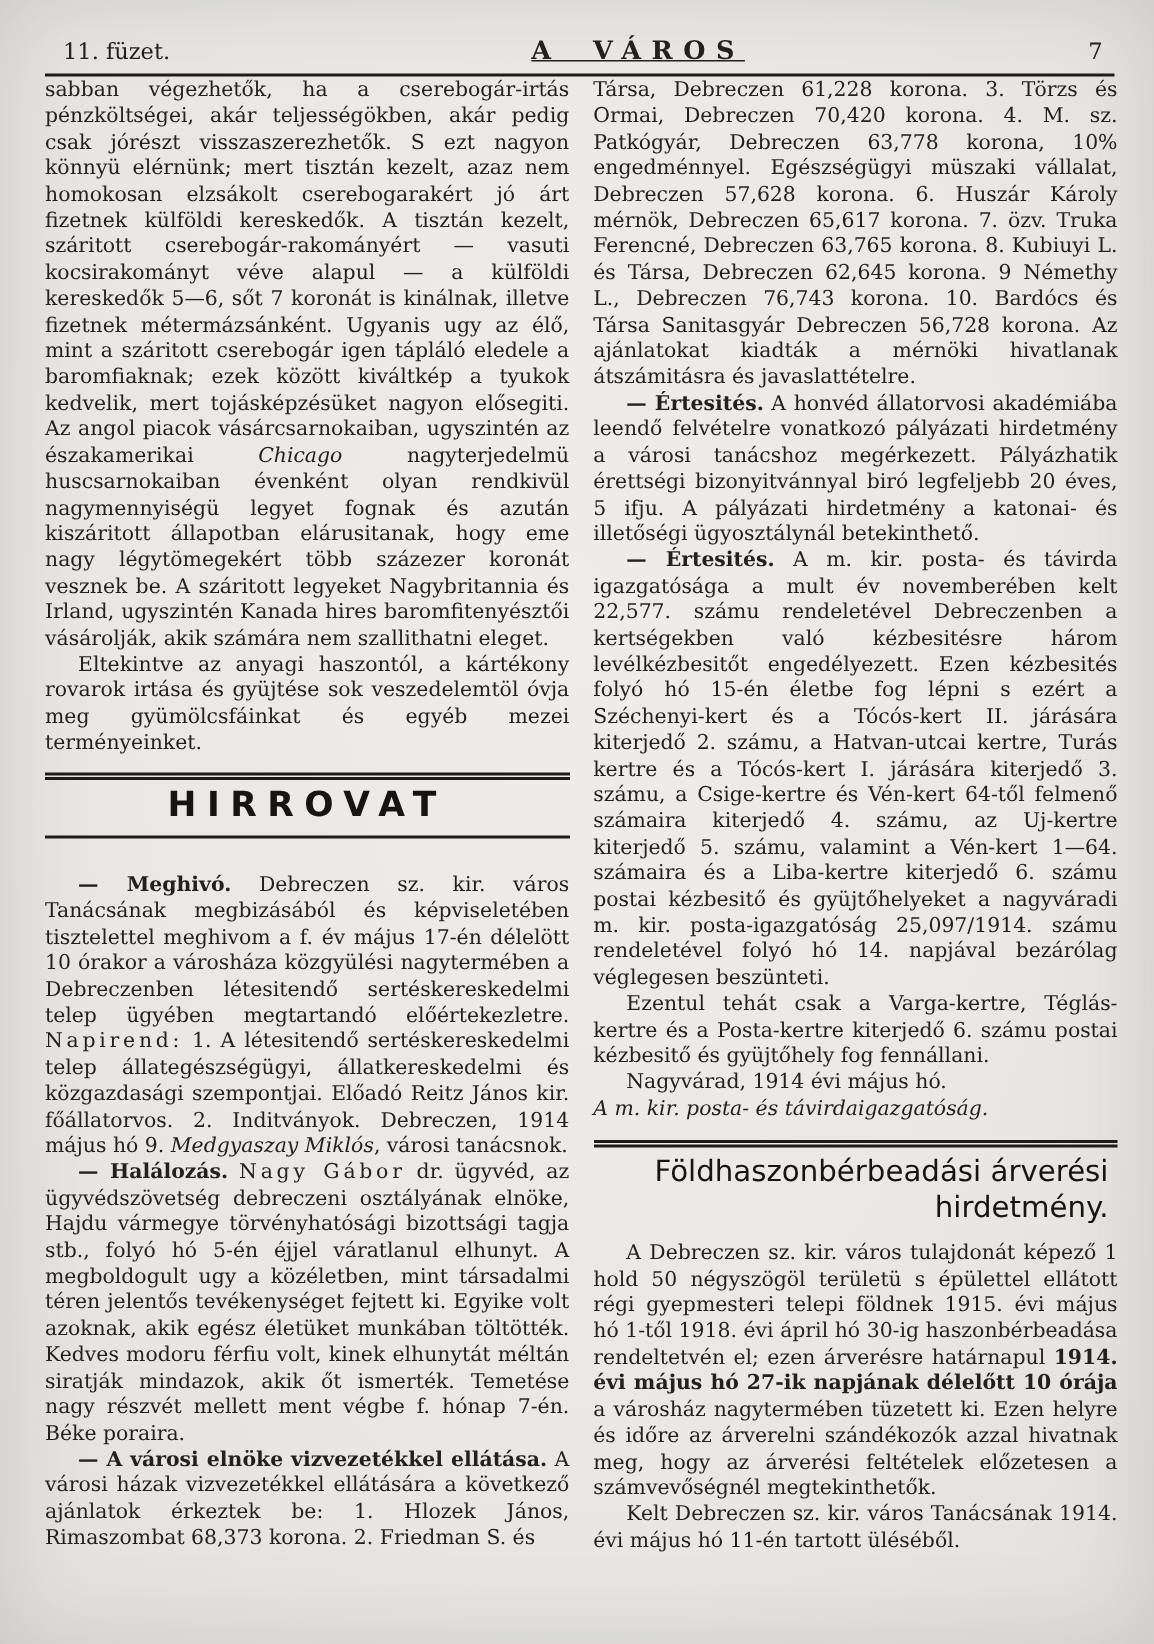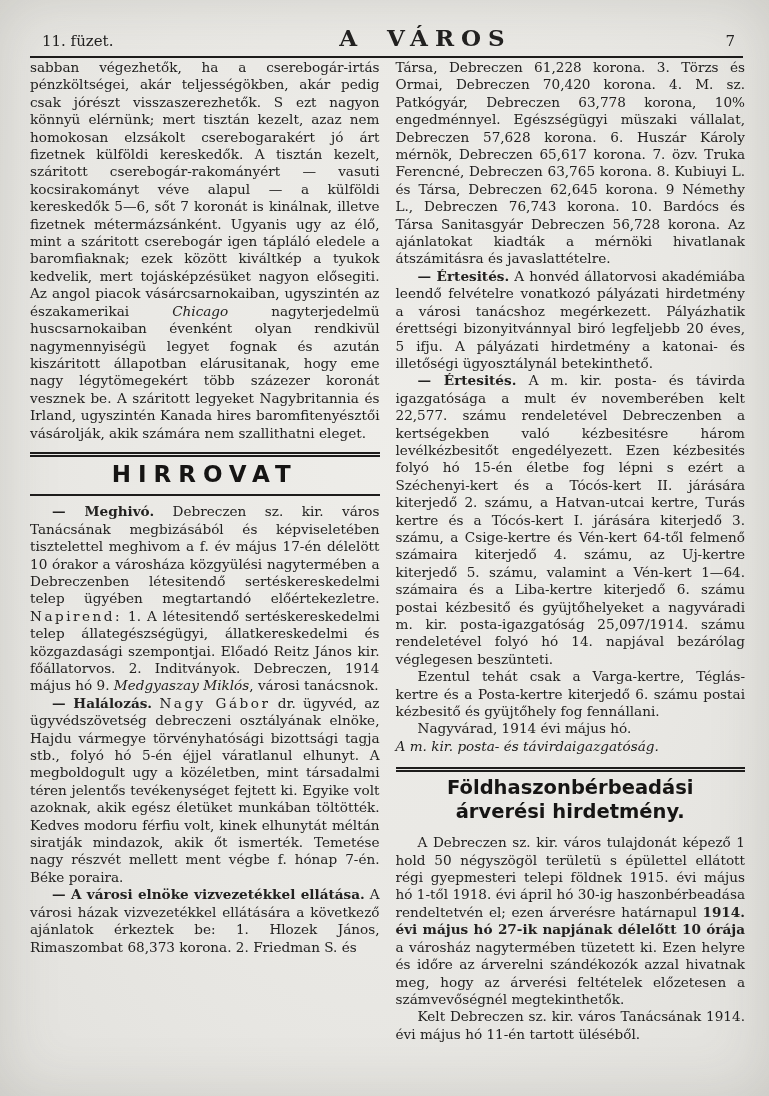--- a/index.html
+++ b/index.html
@@ -8,77 +8,78 @@
     background:radial-gradient(ellipse at 50% 38%, #eeede9 0%, #e9e8e4 55%, #e2e1dd 100%);
     font-family:"DejaVu Serif", serif;
     color:#222120;
     box-shadow:inset 0 0 60px rgba(90,88,80,.18);
   }
   .header{
     display:flex;justify-content:space-between;align-items:baseline;
     padding:24px 26px 3px 42px;
   }
   .issue{font-size:15px;}
-  .masthead{font-size:23px;font-weight:bold;letter-spacing:7px;word-spacing:8px;transform:translateX(6px);}
+  .masthead{font-size:17px;font-weight:bold;letter-spacing:7px;word-spacing:8px;transform:translateX(6px);text-decoration:underline;}
   .pageno{font-size:15px;padding-right:8px;}
   .header-rule{height:2px;background:#1d1c1b;margin:2px 26px 0 30px;}
   .columns{
     display:flex;gap:16px;
     padding:1px 24px 0 30px;
   }
   .col{
     width:50%;
     font-size:13.6px;line-height:17.4px;
     text-align:justify;
     hyphens:manual;
   }
   .col p{margin:0;}
   .ind{text-indent:22px;}
   .lead{font-weight:bold;}
   .sp{letter-spacing:2.5px;}
   .rubric{
     border-top:5px double #1d1c1b;
     border-bottom:2px solid #1d1c1b;
-    margin:10px 0 7px;
+    margin:10px 0 23px;
     padding:9px 0 11px;
     text-align:center;
   }
   .rubric-title{
     font-family:"DejaVu Sans", sans-serif;
     font-weight:bold;font-size:23px;letter-spacing:7px;
     color:#161514;
   }
   .dateline{text-indent:22px;margin-top:2px;}
   .sig-italic{font-style:italic;padding-right:2px;margin-top:2px;}
   .sep-double{border-top:5px double #1d1c1b;margin:12px 0 0;}
   .notice-no{margin:20px 0 8px;text-align:left;font-size:14.5px;}
   .notice-title{
     font-family:"DejaVu Sans", sans-serif;
-    font-weight:bold;font-size:19.5px;line-height:24px;
-    text-align:center;margin:4px 6px 10px;color:#161514;
+    font-weight:normal;font-size:19.5px;line-height:24px;
+    text-align:right;margin:4px 6px 10px;color:#161514;
   }
   .sig-bold{font-weight:bold;text-align:right;padding-right:52px;margin-top:5px;}
 </style>
 </head>
 <body>
 
 <div class="page">
 
   <div class="header">
     <span class="issue">11. füzet.</span>
     <span class="masthead">A VÁROS</span>
     <span class="pageno">7</span>
   </div>
   <div class="header-rule"></div>
 
   <div class="columns">
 
     <div class="col">
       <p><span>sabban végezhetők, ha a cserebogár-irtás pénzköltségei, akár teljességökben, akár pedig csak jórészt visszaszerezhetők. S ezt nagyon könnyü elérnünk; mert tisztán kezelt, azaz nem homokosan elzsákolt cserebogarakért jó árt fizetnek külföldi kereskedők. A tisztán kezelt, száritott cserebogár-rakományért — vasuti kocsirakományt véve alapul — a külföldi kereskedők 5—6, sőt 7 koronát is kinálnak, illetve fizetnek métermázsánként. Ugyanis ugy az élő, mint a száritott cserebogár igen tápláló eledele a baromfiaknak; ezek között kiváltkép a tyukok kedvelik, mert tojásképzésüket nagyon elősegiti. Az angol piacok vásárcsarnokaiban, ugyszintén az északamerikai </span><i>Chicago</i><span> nagyterjedelmü huscsarnokaiban évenként olyan rendkivül nagymennyiségü legyet fognak és azután kiszáritott állapotban elárusitanak, hogy eme nagy légytömegekért több százezer koronát vesznek be. A száritott legyeket Nagybritannia és Irland, ugyszintén Kanada hires baromfitenyésztői vásárolják, akik számára nem szallithatni eleget.</span></p>
 
+      <p class="ind">Eltekintve az anyagi haszontól, a kártékony rovarok irtása és gyüjtése sok veszedelemtöl óvja meg gyümölcsfáinkat és egyéb mezei terményeinket.</p>
 
       <div class="rubric">
         <div class="rubric-title">HIRROVAT</div>
       </div>
 
       <p class="ind"><span class="lead">— Meghivó.</span><span> Debreczen sz. kir. város Tanácsának megbizásából és képviseletében tisztelettel meghivom a f. év május 17-én délelött 10 órakor a városháza közgyülési nagytermében a Debreczenben létesitendő sertéskereskedelmi telep ügyében megtartandó előértekezletre. </span><span class="sp">Napirend:</span><span> 1. A létesitendő sertéskereskedelmi telep állategészségügyi, állatkereskedelmi és közgazdasági szempontjai. Előadó Reitz János kir. főállatorvos. 2. Inditványok. Debreczen, 1914 május hó 9. </span><i>Medgyaszay Miklós</i><span>, városi tanácsnok.</span></p>
 
       <p class="ind"><span class="lead">— Halálozás.</span> <span class="sp">Nagy Gábor</span><span> dr. ügyvéd, az ügyvédszövetség debreczeni osztályának elnöke, Hajdu vármegye törvényhatósági bizottsági tagja stb., folyó hó 5-én éjjel váratlanul elhunyt. A megboldogult ugy a közéletben, mint társadalmi téren jelentős tevékenységet fejtett ki. Egyike volt azoknak, akik egész életüket munkában töltötték. Kedves modoru férfiu volt, kinek elhunytát méltán siratják mindazok, akik őt ismerték. Temetése nagy részvét mellett ment végbe f. hónap 7-én. Béke poraira.</span></p>
 
       <p class="ind"><span class="lead">— A városi elnöke vizvezetékkel ellátása.</span><span> A városi házak vizvezetékkel ellátására a következő ajánlatok érkeztek be: 1. Hlozek János, Rimaszombat 68,373 korona. 2. Friedman S. és</span></p>

